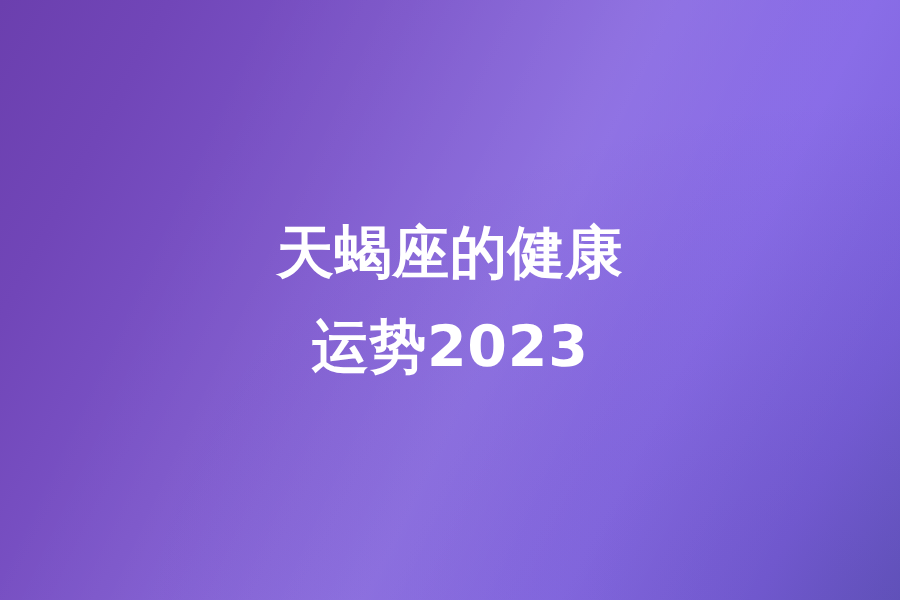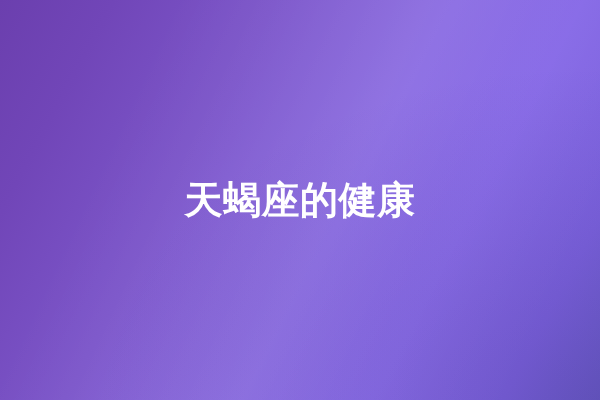--- a/index.html
+++ b/index.html
@@ -89,15 +89,16 @@
 </style>
 </head>
 <body>
 
 <div class="banner">
 
   <div class="headline">
 
     <div class="headline-line">天蝎座的健康</div>
 
+    <div class="headline-line">运势2023</div>
 
   </div>
 </div>
 
 </body></html>

